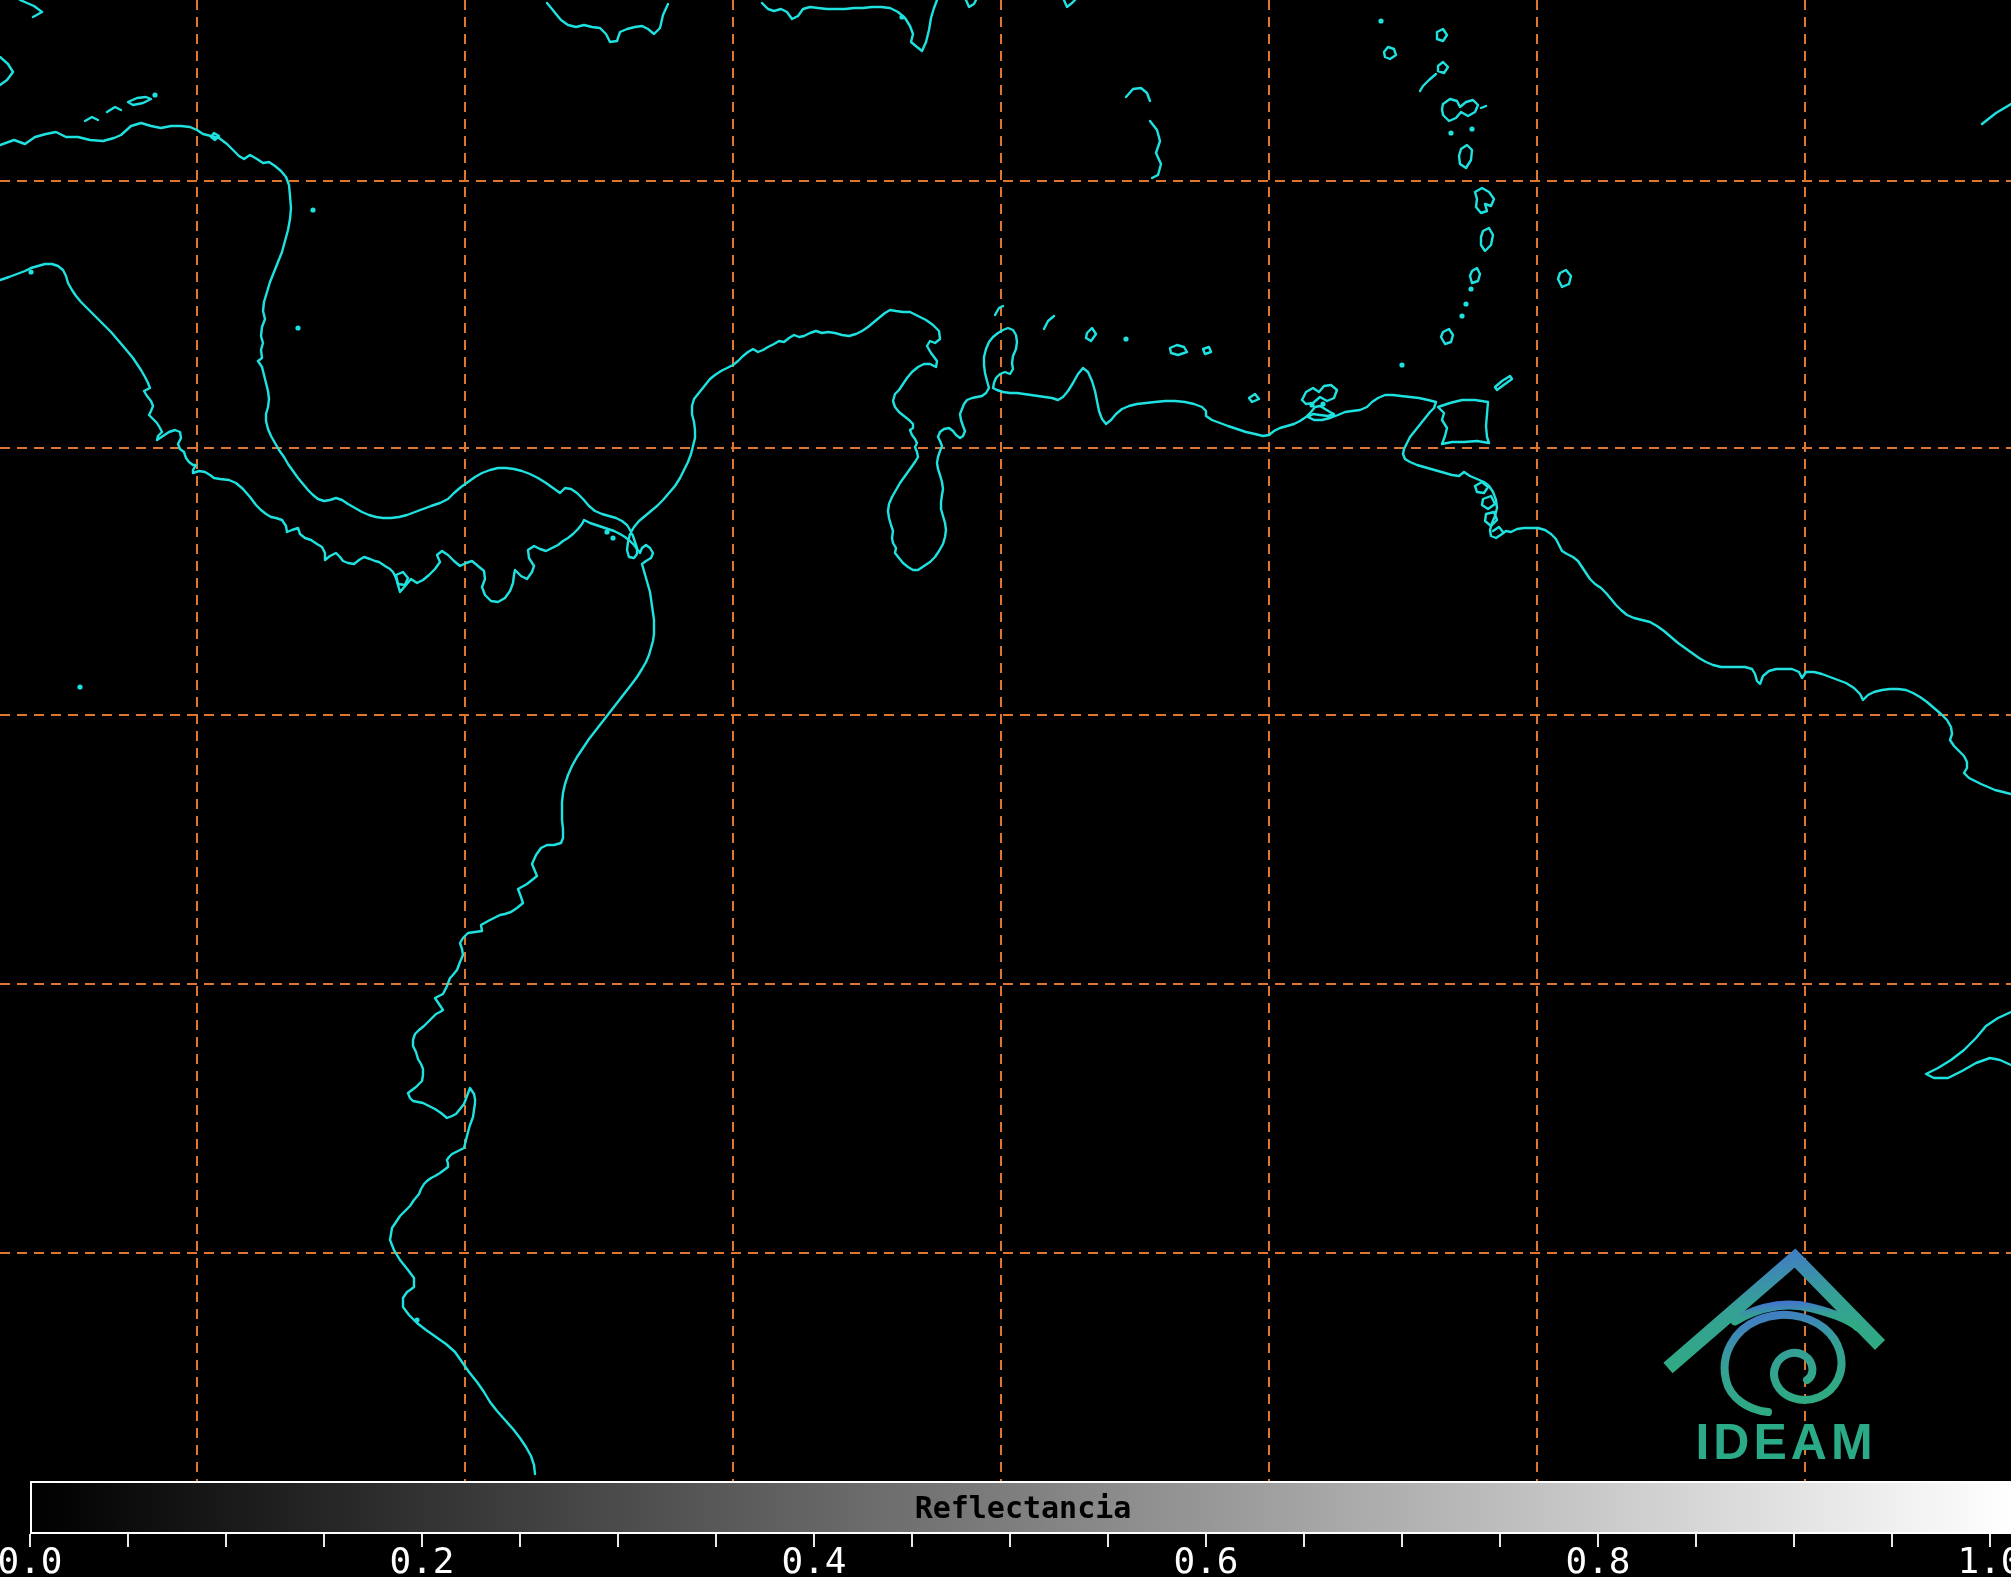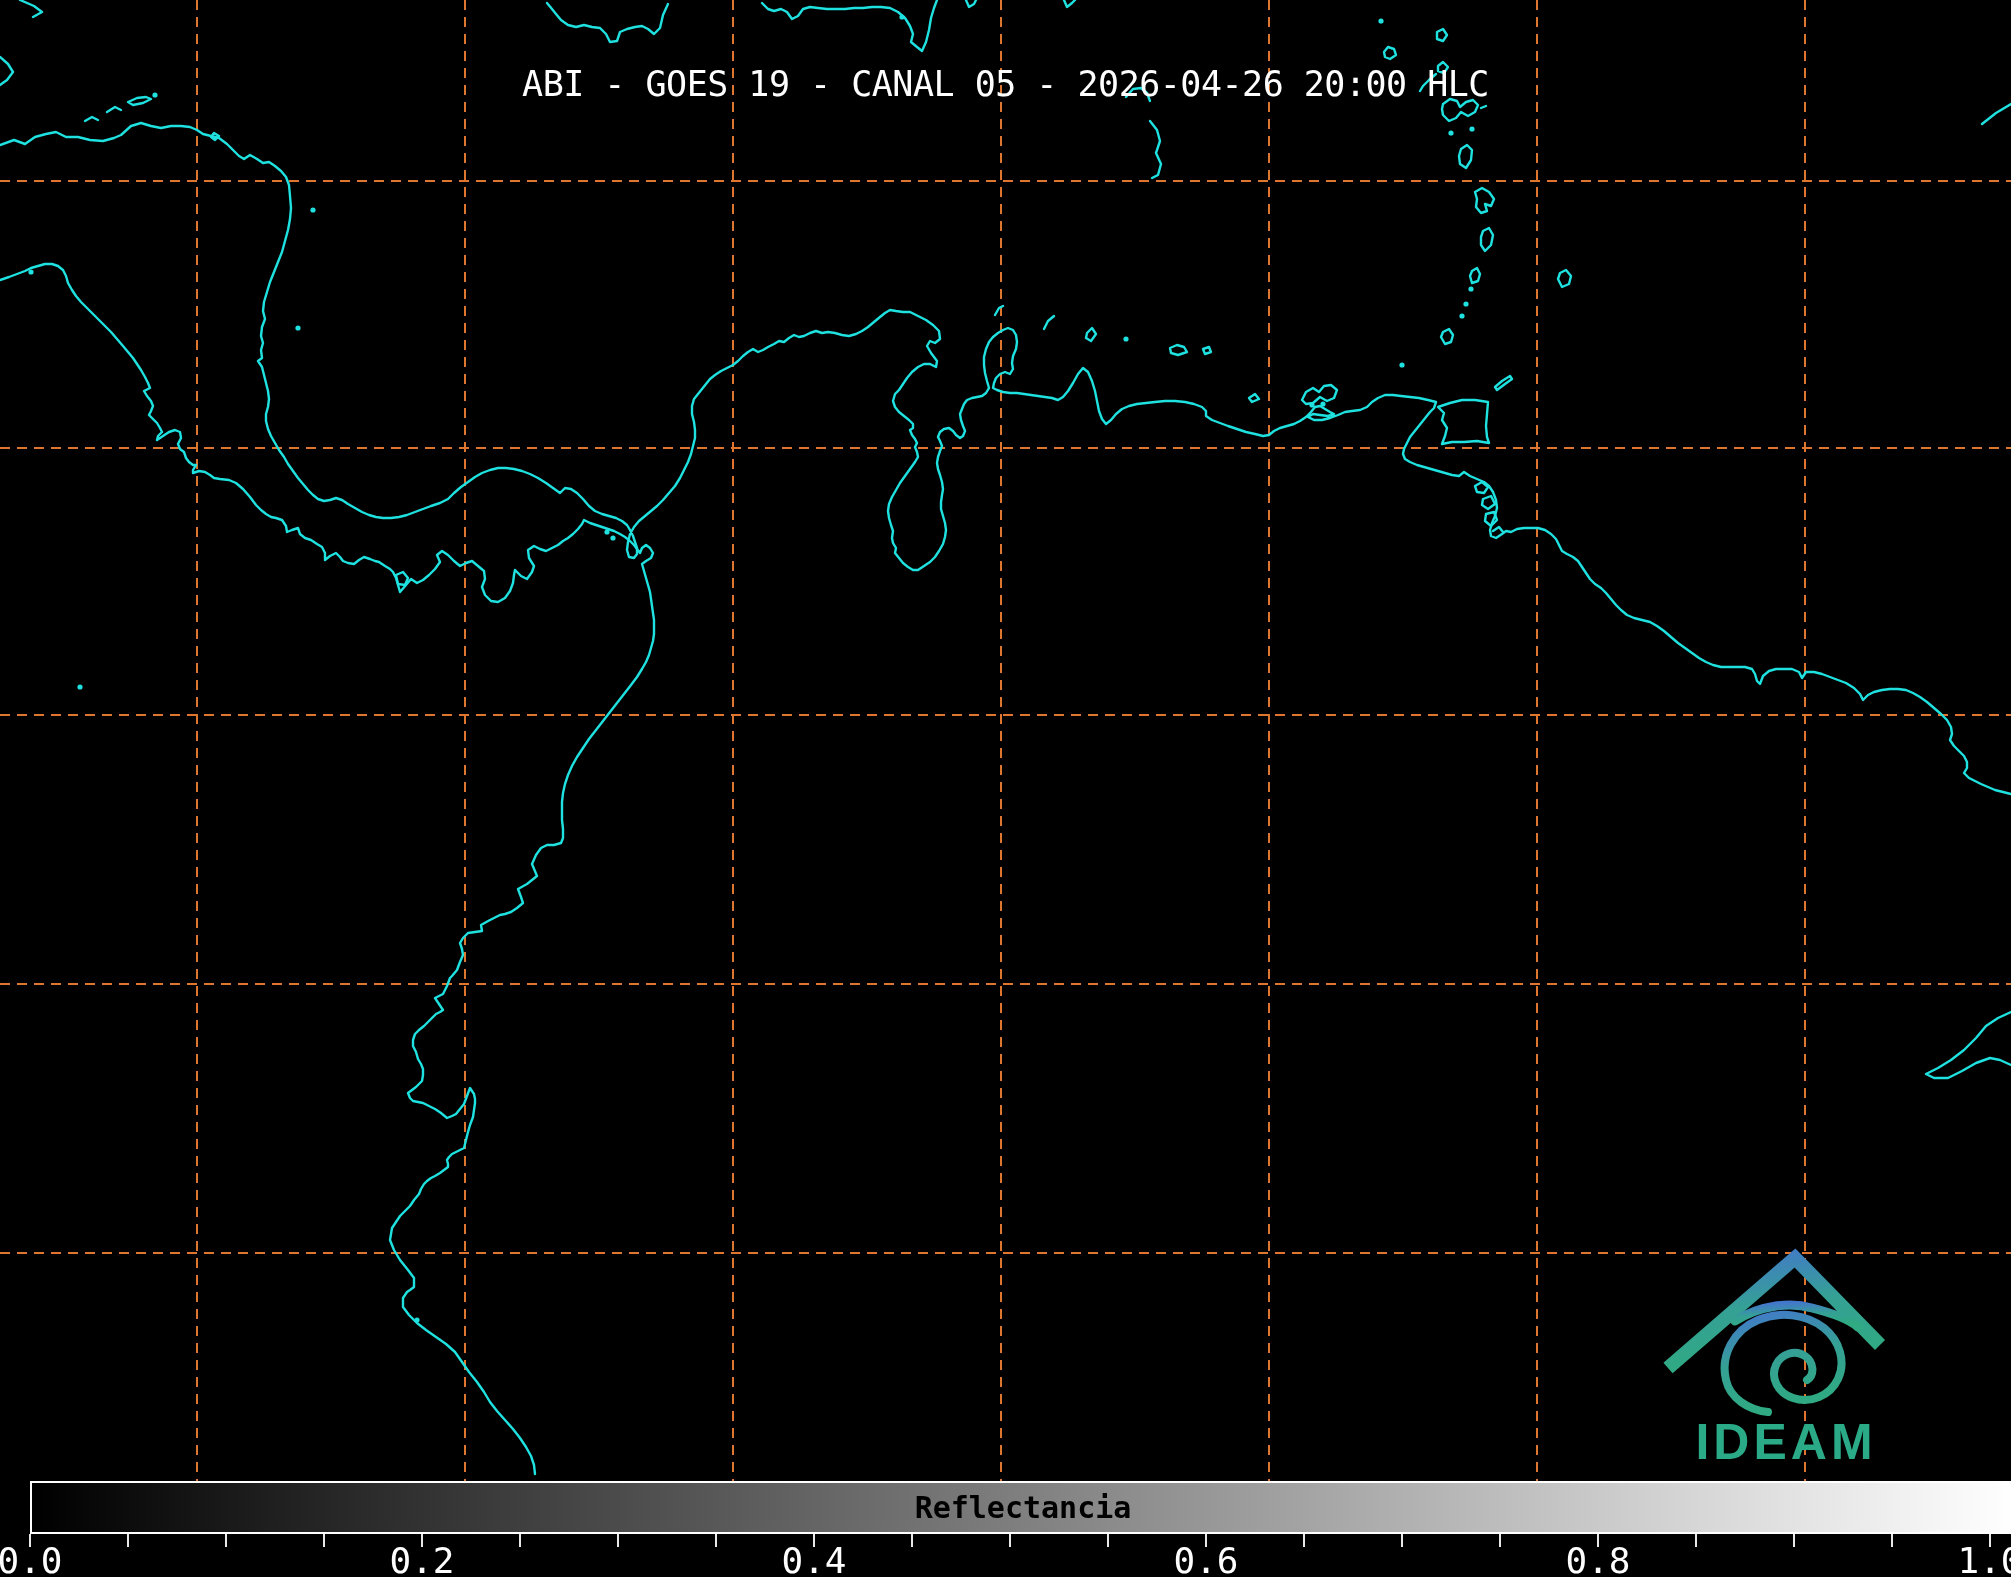--- a/index.html
+++ b/index.html
@@ -116,21 +116,20 @@
       <path d="M 1668,1368 L 1795,1258 L 1880,1345" fill="none" stroke="url(#logo-grad)" stroke-width="14"></path>
       <path d="M 1735,1321 C 1760,1305 1790,1302 1812,1308 C 1832,1313 1850,1320 1858,1327" fill="none" stroke="url(#logo-grad)" stroke-width="9" stroke-linecap="round"></path>
       <path d="M 1768,1412 C 1748,1410 1730,1398 1726,1380 C 1720,1355 1734,1330 1758,1320
                C 1780,1311 1806,1314 1824,1328 C 1840,1341 1846,1362 1838,1379
                C 1830,1396 1810,1404 1793,1398 C 1778,1393 1770,1378 1776,1365
                C 1781,1354 1795,1349 1805,1356 C 1814,1362 1815,1375 1807,1380" fill="none" stroke="url(#logo-grad)" stroke-width="8" stroke-linecap="round"></path>
       <text x="1786" y="1459" text-anchor="middle" fill="#2baa88" font-family="Liberation Sans, sans-serif" font-weight="bold" font-size="50" letter-spacing="4">IDEAM</text>
     </g>
   </svg>
 
-  <div id="map-title">ABI - GOES 19 - CANAL 05 - 2026-04-26 20:00 HLC</div>
 
   <div id="colorbar">
     <div id="colorbar-label">Reflectancia</div>
   </div>
   <div id="tick-row">
       <div class="tickmark" style="left: -1px;"></div>
       <div class="tickmark" style="left: 97px;"></div>
       <div class="tickmark" style="left: 195px;"></div>
       <div class="tickmark" style="left: 293px;"></div>
       <div class="tickmark" style="left: 391px;"></div>

